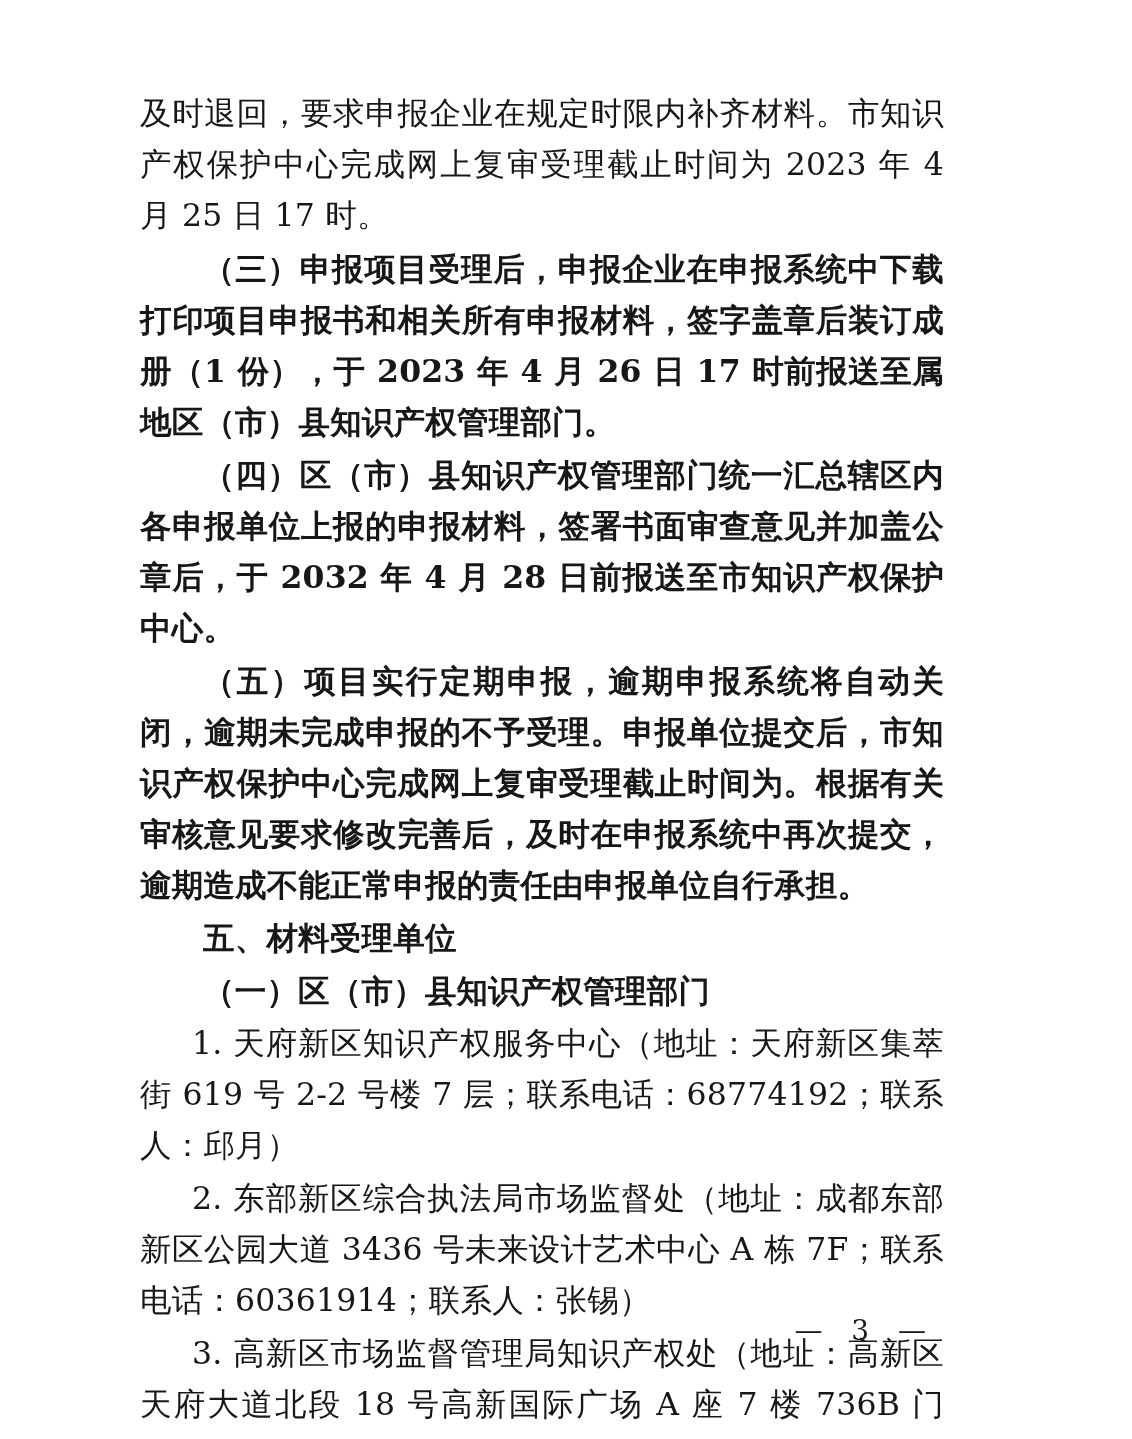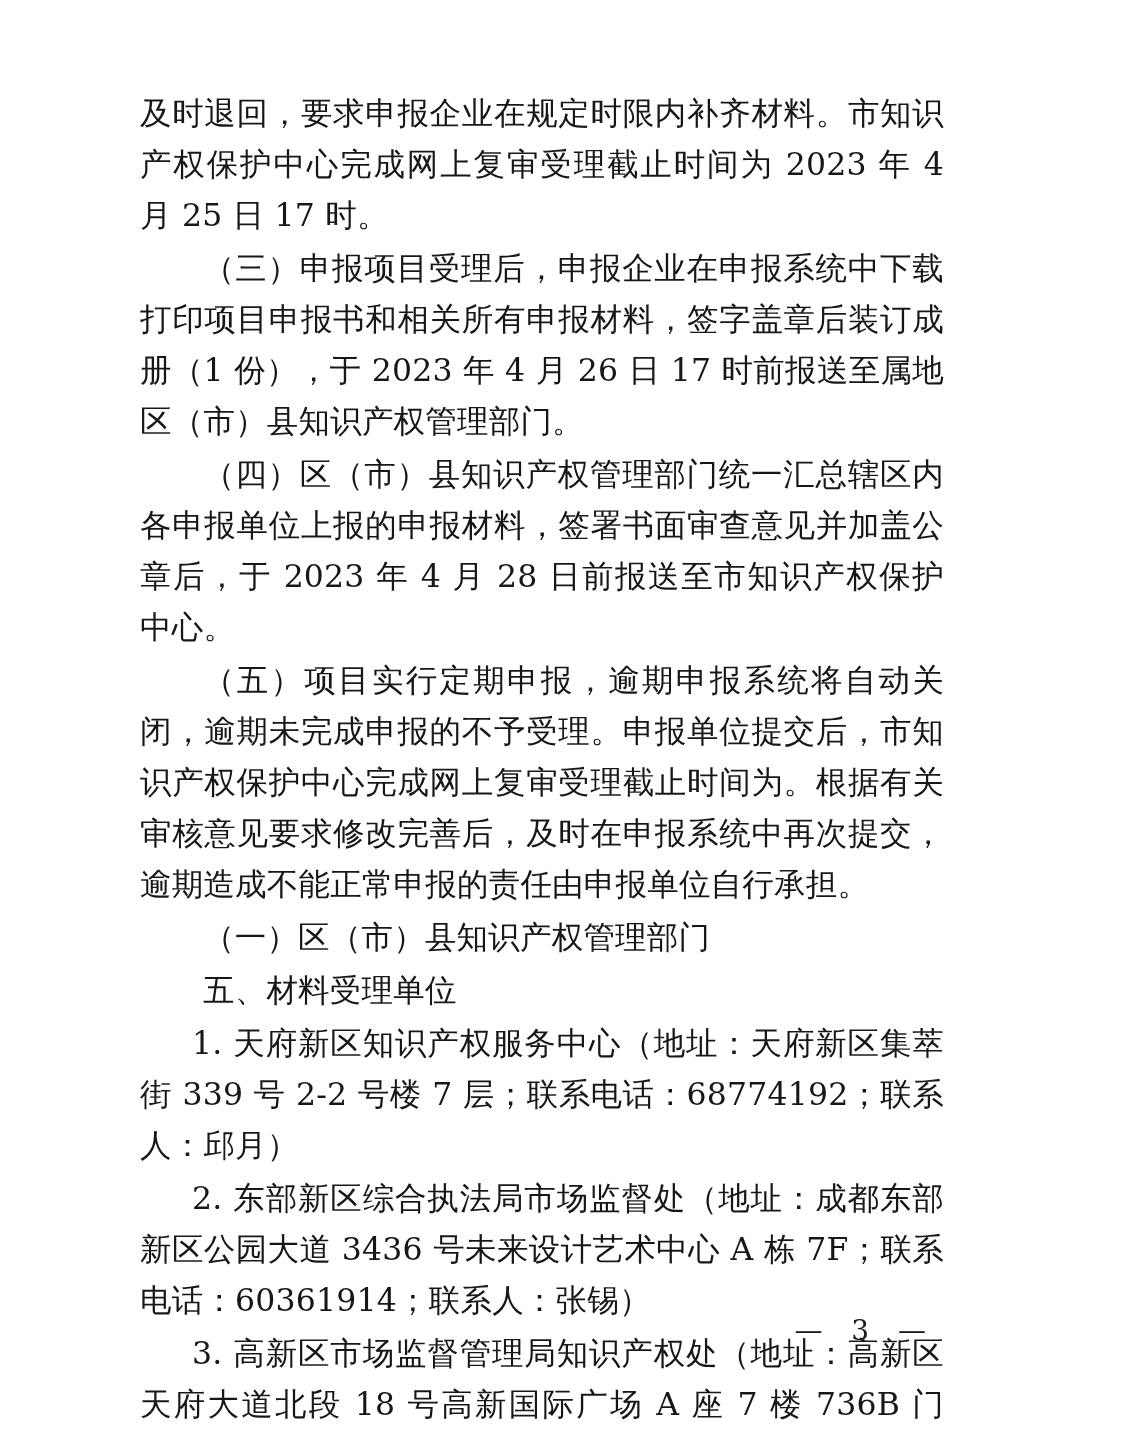--- a/index.html
+++ b/index.html
@@ -31,20 +31,21 @@
     text-justify: inter-ideograph;
     letter-spacing: 0.2px;
     color: #171717;
   }
   p.para {
     margin: 0 0 2px 0;
     text-indent: 0;
   }
   p.indent {
     text-indent: 63px;
+    font-weight: bold;
   }
   p.hang {
     text-indent: 52px;
   }
   .pagenum {
     position: absolute;
     right: 140px;
     bottom: 92px;
     font-size: 28px;
     letter-spacing: 10px;
@@ -52,22 +53,22 @@
     font-family: "DejaVu Serif", "Liberation Serif", serif;
   }
 </style>
 </head>
 <body>
 
 <div class="page">
   <div class="doc-body">
     <p class="para">及时退回，要求申报企业在规定时限内补齐材料。市知识产权保护中心完成网上复审受理截止时间为 2023 年 4 月 25 日 17 时。</p>
     <p class="para indent">（三）申报项目受理后，申报企业在申报系统中下载打印项目申报书和相关所有申报材料，签字盖章后装订成册（1 份），于 2023 年 4 月 26 日 17 时前报送至属地区（市）县知识产权管理部门。</p>
-    <p class="para indent">（四）区（市）县知识产权管理部门统一汇总辖区内各申报单位上报的申报材料，签署书面审查意见并加盖公章后，于 2023 年 4 月 28 日前报送至市知识产权保护中心。</p>
+    <p class="para indent">（四）区（市）县知识产权管理部门统一汇总辖区内各申报单位上报的申报材料，签署书面审查意见并加盖公章后，于 2032 年 4 月 28 日前报送至市知识产权保护中心。</p>
     <p class="para indent">（五）项目实行定期申报，逾期申报系统将自动关闭，逾期未完成申报的不予受理。申报单位提交后，市知识产权保护中心完成网上复审受理截止时间为。根据有关审核意见要求修改完善后，及时在申报系统中再次提交，逾期造成不能正常申报的责任由申报单位自行承担。</p>
+    <p class="para indent">五、材料受理单位</p>
     <p class="para indent">（一）区（市）县知识产权管理部门</p>
-    <p class="para indent">五、材料受理单位</p>
-    <p class="para hang">1. 天府新区知识产权服务中心（地址：天府新区集萃街 339 号 2-2 号楼 7 层；联系电话：68774192；联系人：邱月）</p>
+    <p class="para hang">1. 天府新区知识产权服务中心（地址：天府新区集萃街 619 号 2-2 号楼 7 层；联系电话：68774192；联系人：邱月）</p>
     <p class="para hang">2. 东部新区综合执法局市场监督处（地址：成都东部新区公园大道 3436 号未来设计艺术中心 A 栋 7F；联系电话：60361914；联系人：张锡）</p>
     <p class="para hang">3. 高新区市场监督管理局知识产权处（地址：高新区天府大道北段 18 号高新国际广场 A 座 7 楼 736B 门口；联系电话：48816800；联系人：杨彩霞）</p>
   </div>
   <div class="pagenum">— 3 —</div>
 </div>
 
 </body></html>

